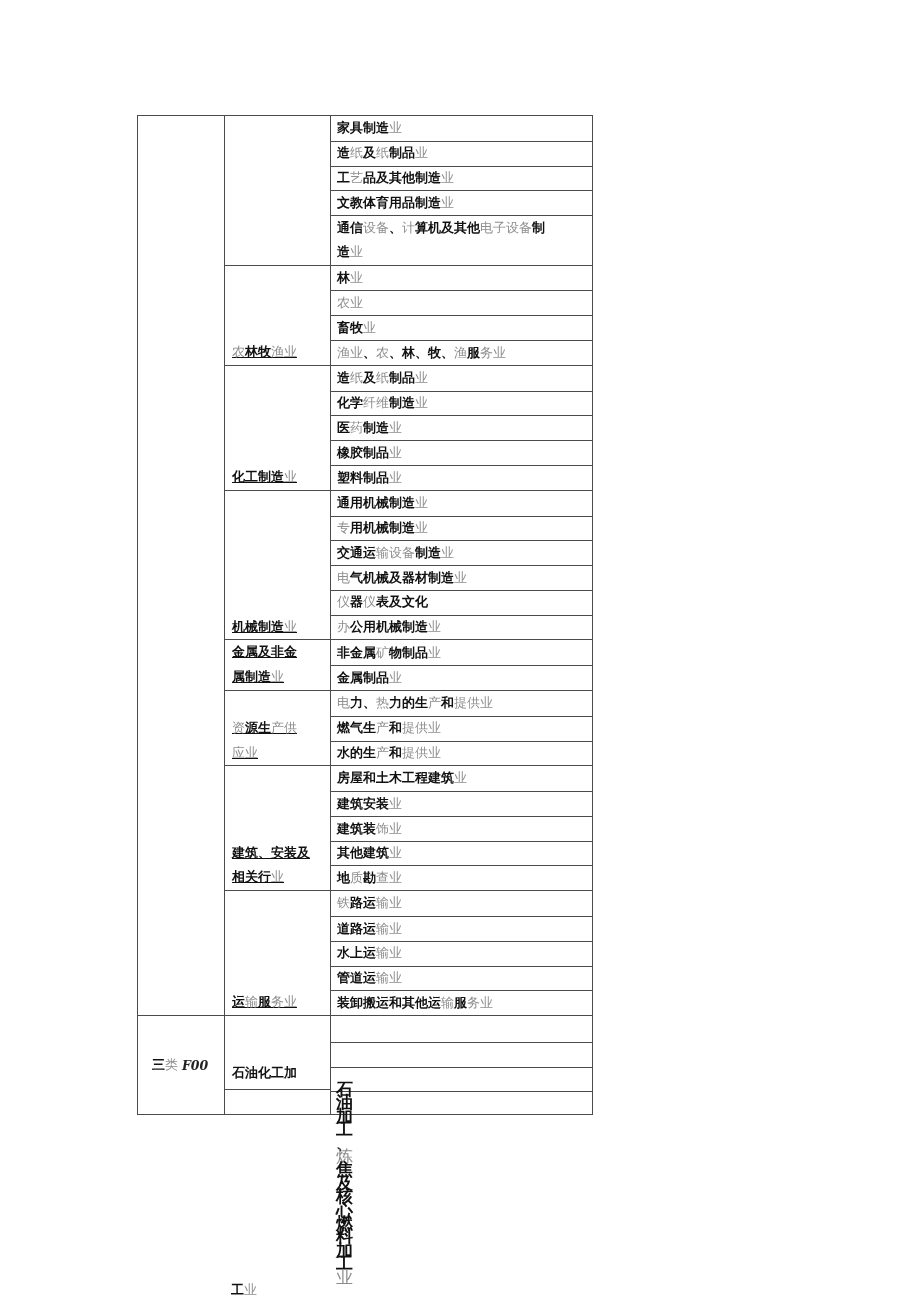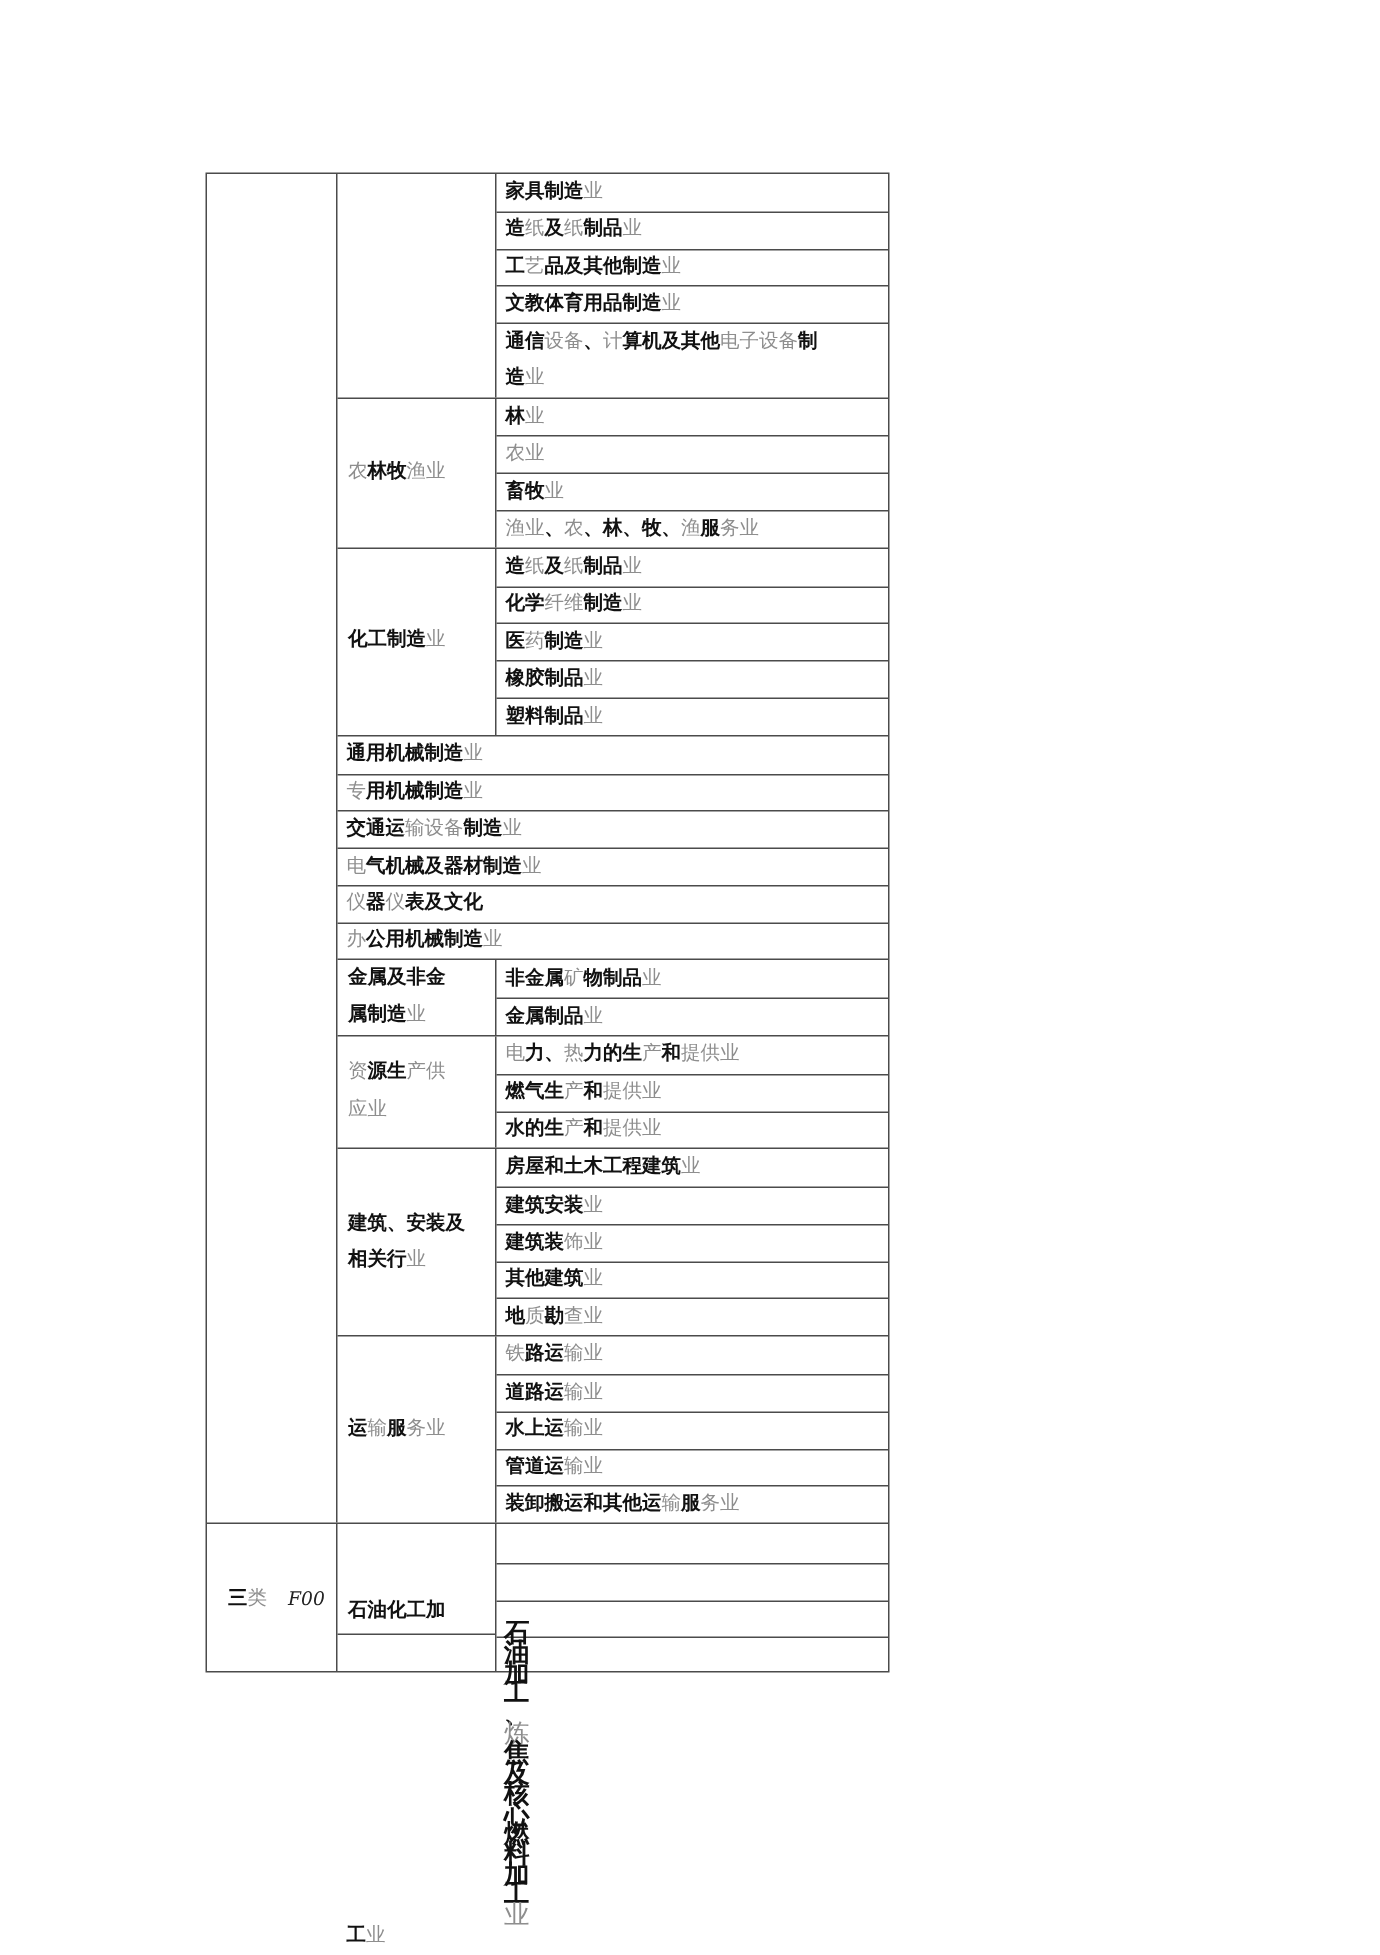--- a/index.html
+++ b/index.html
@@ -12,39 +12,39 @@
     position:absolute;left:137px;top:115px;width:456px;
     border:1.5px solid #4b4b4b;box-sizing:border-box;background:#ffffff;
   }
   .main{display:flex;}
   .col1{width:87px;flex:none;border-right:1.5px solid #4b4b4b;box-sizing:border-box;}
   .gwrap{flex:1;min-width:0;}
   .group{display:flex;border-top:1.5px solid #4b4b4b;}
   .group:first-child{border-top:none;}
   .glabel{
     width:106px;flex:none;border-right:1.5px solid #4b4b4b;box-sizing:border-box;
-    display:flex;align-items:center;
+    display:flex;align-items:flex-end;text-decoration:underline;
   }
   .glabel .txt{padding-left:7px;line-height:24.8px;white-space:pre-line;}
   .rows{flex:1;min-width:0;display:flex;flex-direction:column;}
   .row{
     height:24.79px;border-top:1.5px solid #4b4b4b;box-sizing:border-box;
     display:flex;align-items:center;overflow:visible;
   }
   .row:first-child{border-top:none;}
   .row.tall{height:49.58px;}
   .row .txt{padding-left:6px;line-height:24.6px;white-space:pre-line;}
   .bottom{display:flex;border-top:1.5px solid #4b4b4b;height:99px;box-sizing:border-box;}
   .bcol1{
     width:87px;flex:none;border-right:1.5px solid #4b4b4b;box-sizing:border-box;
     display:flex;align-items:center;padding-left:14px;
   }
   .code{
-    font-family:"DejaVu Serif",serif;font-style:italic;font-weight:normal;
-    font-size:12.5px;margin-left:14px;color:#222222;
+    font-family:"DejaVu Serif",serif;font-style:italic;font-weight:bold;
+    font-size:12.5px;margin-left:4px;color:#222222;
   }
   .bcol2{
     width:106px;flex:none;border-right:1.5px solid #4b4b4b;box-sizing:border-box;
     display:flex;flex-direction:column;
   }
   .bcol2top{
     height:73.5px;flex:none;border-bottom:1.5px solid #4b4b4b;box-sizing:border-box;
     display:flex;align-items:flex-end;
   }
   .bcol2top .txt{padding:0 0 7px 7px;}
@@ -132,20 +132,23 @@
               </div>
               <div class="row">
                 <div class="txt"><span>橡</span><span>胶</span><span>制</span><span>品</span><span class="lt">业</span></div>
               </div>
               <div class="row">
                 <div class="txt"><span>塑</span><span>料</span><span>制</span><span>品</span><span class="lt">业</span></div>
               </div>
             </div>
           </div>
           <div class="group">
+            <div class="glabel">
+              <div class="txt"><span>机</span><span>械</span><span>制</span><span>造</span><span class="lt">业</span></div>
+            </div>
             <div class="rows">
               <div class="row">
                 <div class="txt"><span>通</span><span>用</span><span>机</span><span>械</span><span>制</span><span>造</span><span class="lt">业</span></div>
               </div>
               <div class="row">
                 <div class="txt"><span class="lt">专</span><span>用</span><span>机</span><span>械</span><span>制</span><span>造</span><span class="lt">业</span></div>
               </div>
               <div class="row">
                 <div class="txt"><span>交</span><span>通</span><span>运</span><span class="lt">输</span><span class="lt">设</span><span class="lt">备</span><span>制</span><span>造</span><span class="lt">业</span></div>
               </div>

